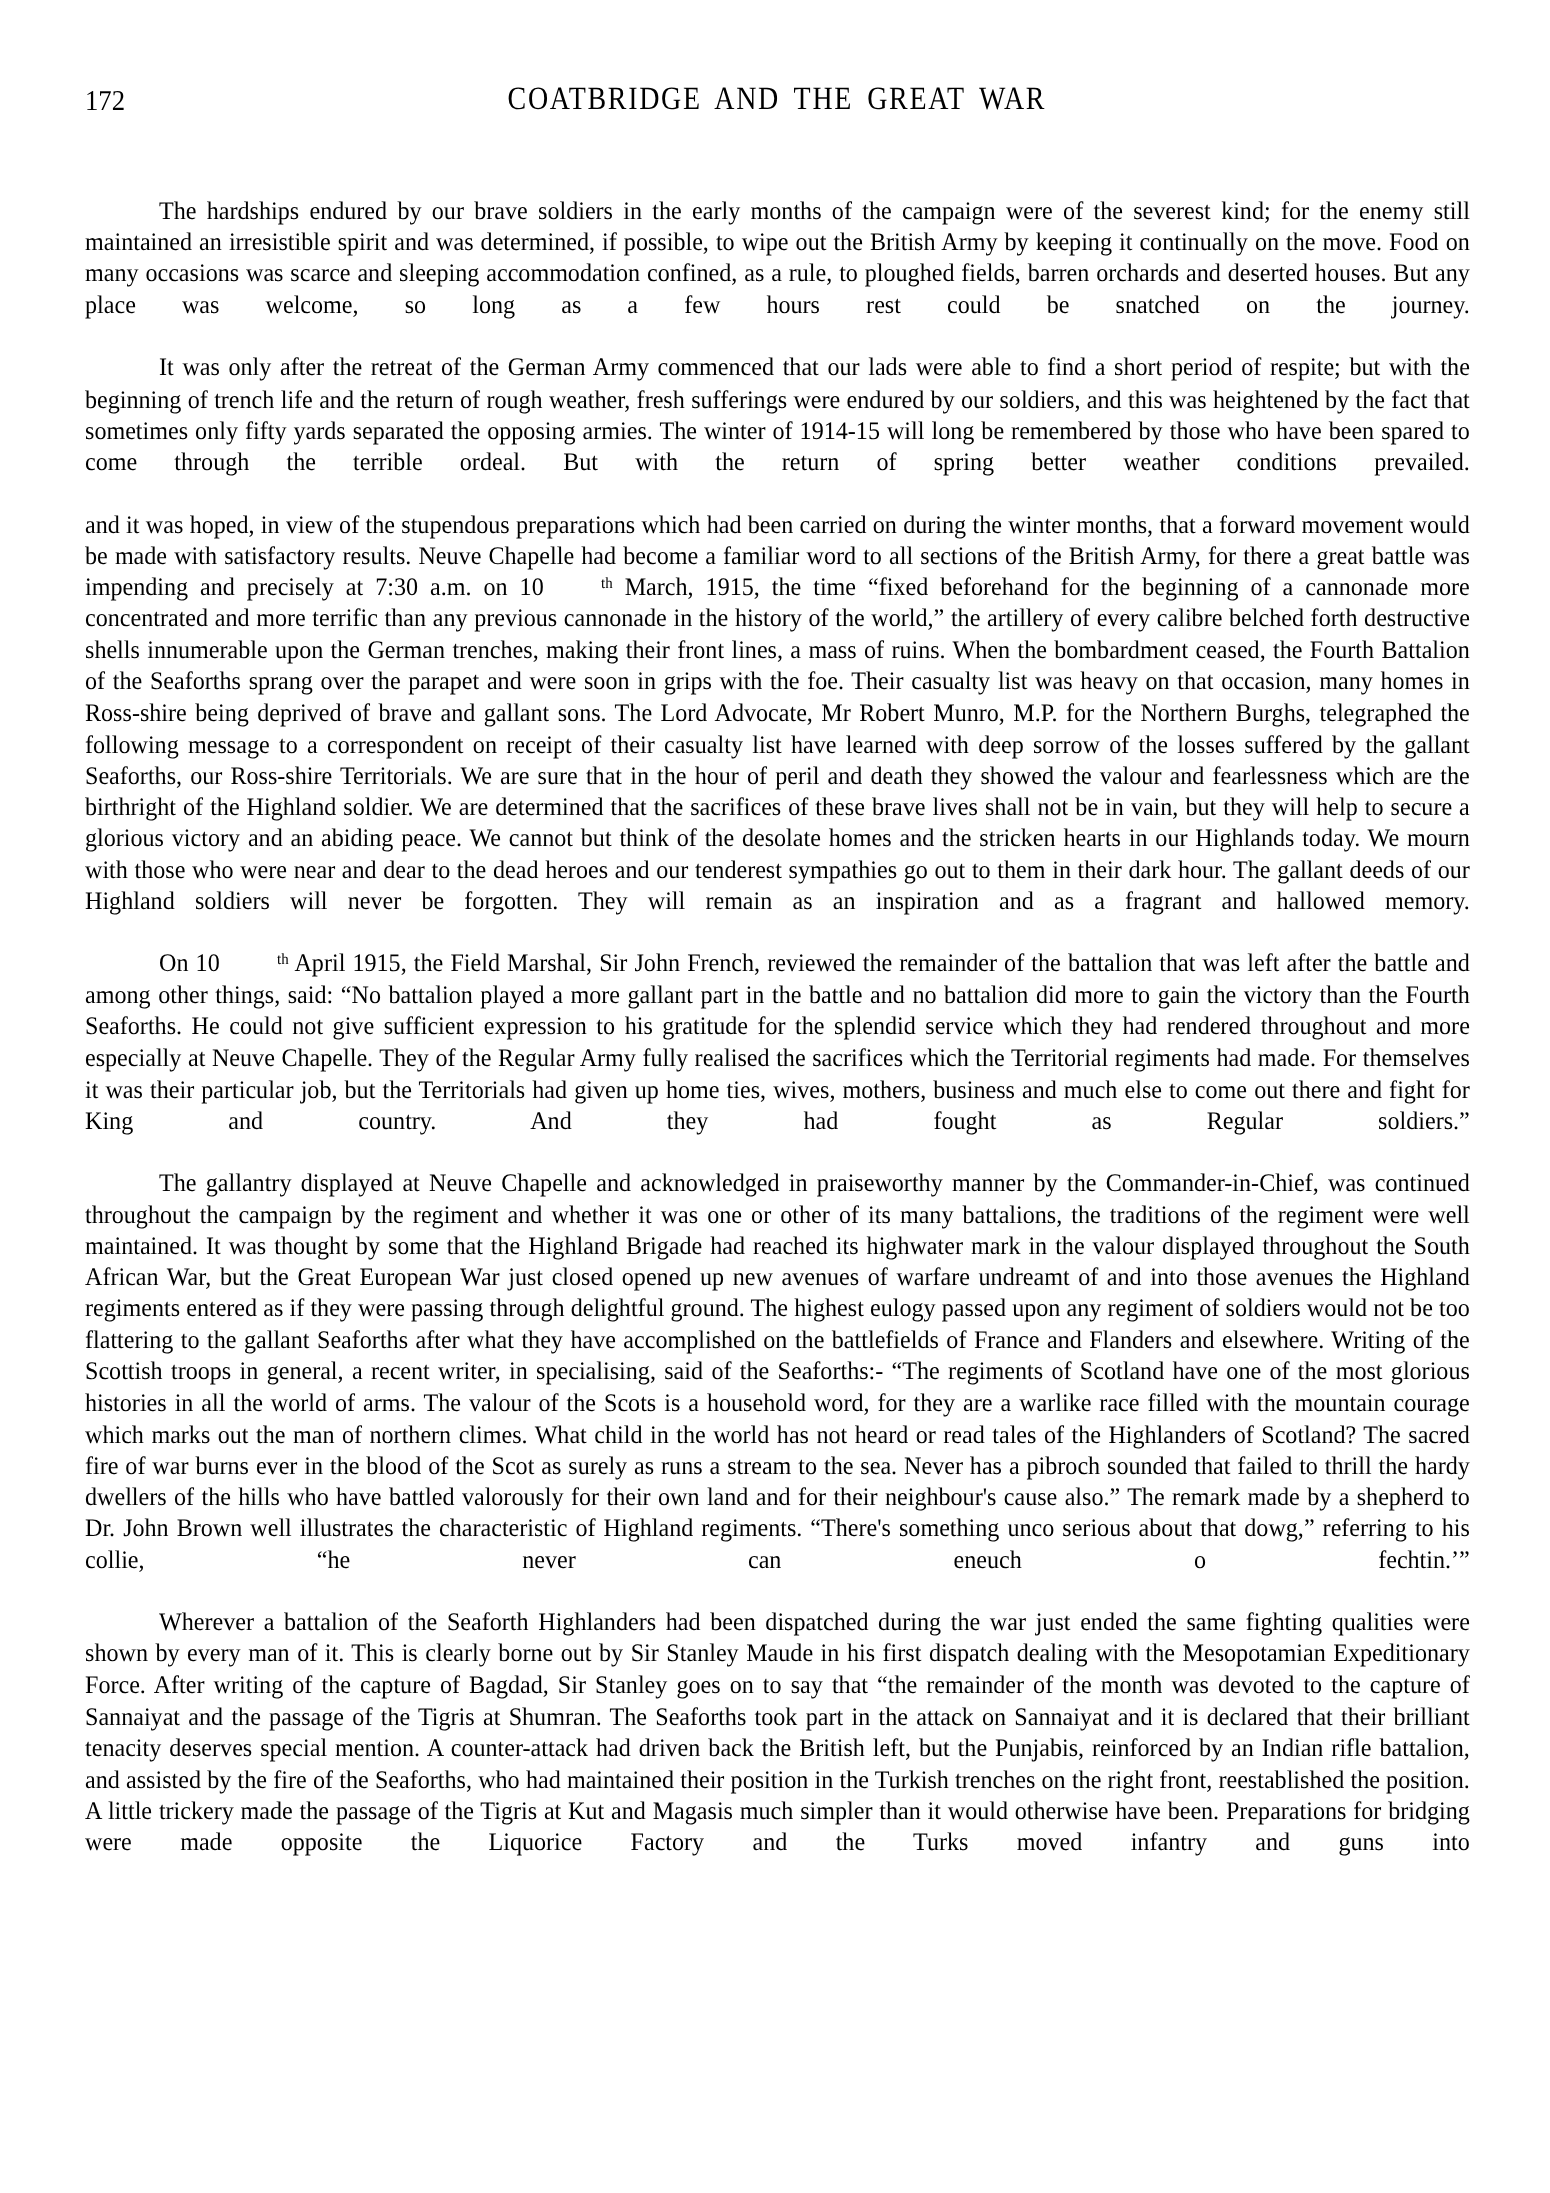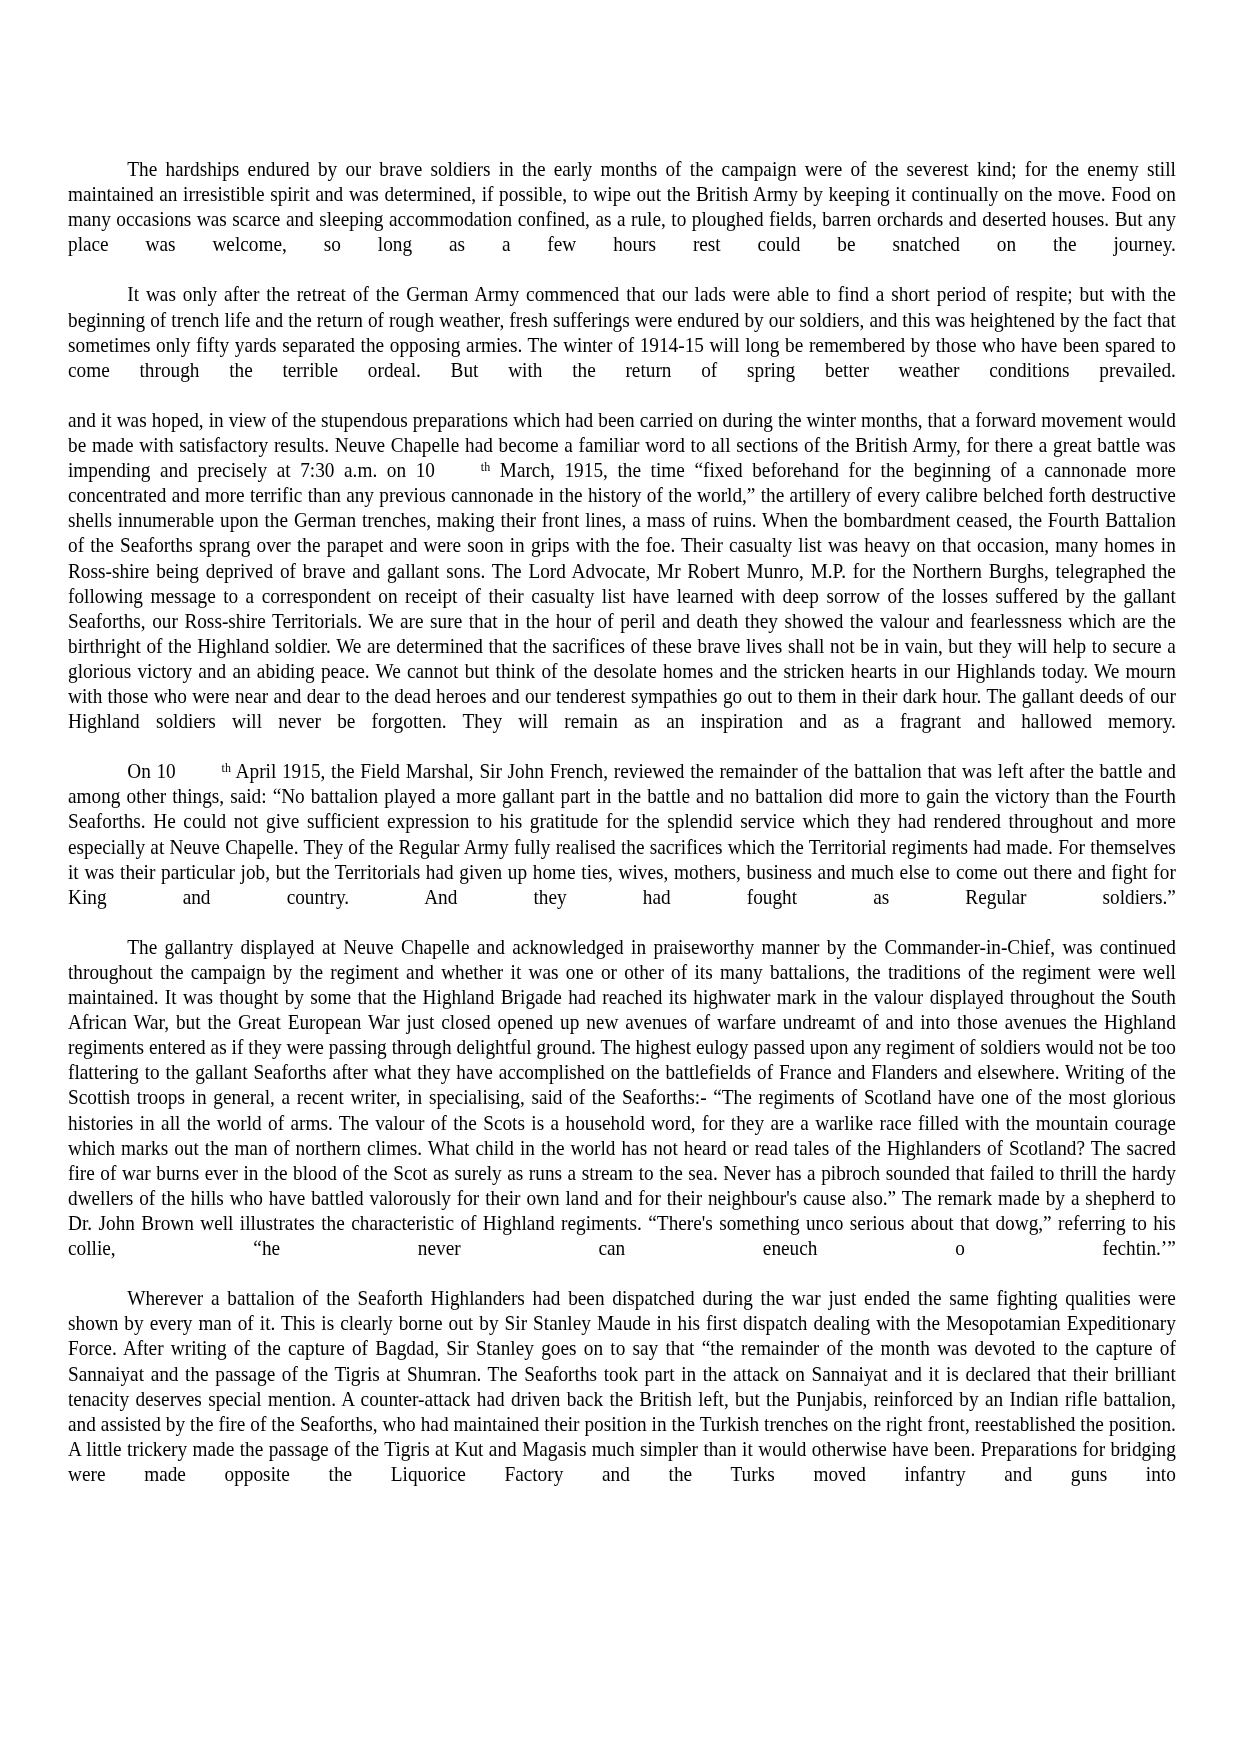--- a/index.html
+++ b/index.html
@@ -91,20 +91,24 @@
     content: "";
     display: inline-block;
     width: 100%;
   }
 </style>
 </head>
 <body>
 
 <div class="page">
 
+  <div class="page-header">
+    <div class="folio">172</div>
+    <div class="running-title">COATBRIDGE AND THE GREAT WAR</div>
+  </div>
 
   <div class="body-block">
 
     <p class="para indent">The hardships endured by our brave soldiers in the early months of the campaign were of the severest kind; for the enemy still maintained an irresistible spirit and was determined, if possible, to wipe out the British Army by keeping it continually on the move.  Food on many occasions was scarce and sleeping accommodation confined, as a rule, to ploughed fields, barren orchards and deserted houses.  But any place was welcome, so long as a few hours rest could be snatched on the journey.</p>
 
     <p class="para indent">It was only after the retreat of the German Army commenced that our lads were able to find a short period of respite; but with the beginning of trench life and the return of rough weather, fresh sufferings were endured by our soldiers, and this was heightened by the fact that sometimes only fifty yards separated the opposing armies.  The winter of 1914-15 will long be remembered by those who have been spared to come through the terrible ordeal.  But with the return of spring better weather conditions prevailed.</p>
 
     <p class="para noindent"><span>and it was hoped, in view of the stupendous preparations which had been carried on during the winter months, that a forward movement would be made with satisfactory results.  Neuve Chapelle had become a familiar word to all sections of the British Army, for there a great battle was impending and precisely at 7:30 a.m. on 10</span><sup>th</sup><span> March, 1915, the time “fixed beforehand for the beginning of a cannonade more concentrated and more terrific than any previous cannonade in the history of the world,” the artillery of every calibre belched forth destructive shells innumerable upon the German trenches, making their front lines, a mass of ruins.  When the bombardment ceased, the Fourth Battalion of the Seaforths sprang over the parapet and were soon in grips with the foe.  Their casualty list was heavy on that occasion, many homes in Ross-shire being deprived of brave and gallant sons.  The Lord Advocate, Mr Robert Munro, M.P. for the Northern Burghs, telegraphed the following message to a correspondent on receipt of their casualty list have learned with deep sorrow of the losses suffered by the gallant Seaforths, our Ross-shire Territorials.  We are sure that in the hour of peril and death they showed the valour and fearlessness which are the birthright of the Highland soldier.  We are determined that the sacrifices of these brave lives shall not be in vain, but they will help to secure a glorious victory and an abiding peace. We cannot but think of the desolate homes and the stricken hearts in our Highlands today.  We mourn with those who were near and dear to the dead heroes and our tenderest sympathies go out to them in their dark hour.  The gallant deeds of our Highland soldiers will never be forgotten.  They will remain as an inspiration and as a fragrant and hallowed memory.</span></p>
 
     <p class="para indent"><span>On 10</span><sup>th</sup><span> April 1915, the Field Marshal, Sir John French, reviewed the remainder of the battalion that was left after the battle and among other things, said: “No battalion played a more gallant part in the battle and no battalion did more to gain the victory than the Fourth Seaforths.  He could not give sufficient expression to his gratitude for the splendid service which they had rendered throughout and more especially at Neuve Chapelle.  They of the Regular Army fully realised the sacrifices which the Territorial regiments had made.  For themselves it was their particular job, but the Territorials had given up home ties, wives, mothers, business and much else to come out there and fight for King and country. And they had fought as Regular soldiers.”</span></p>

